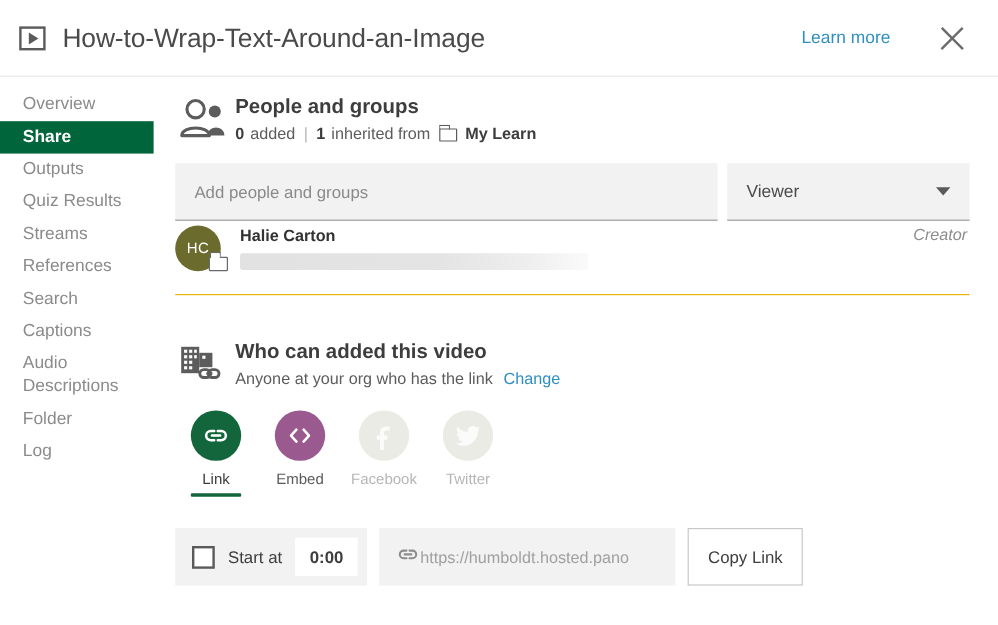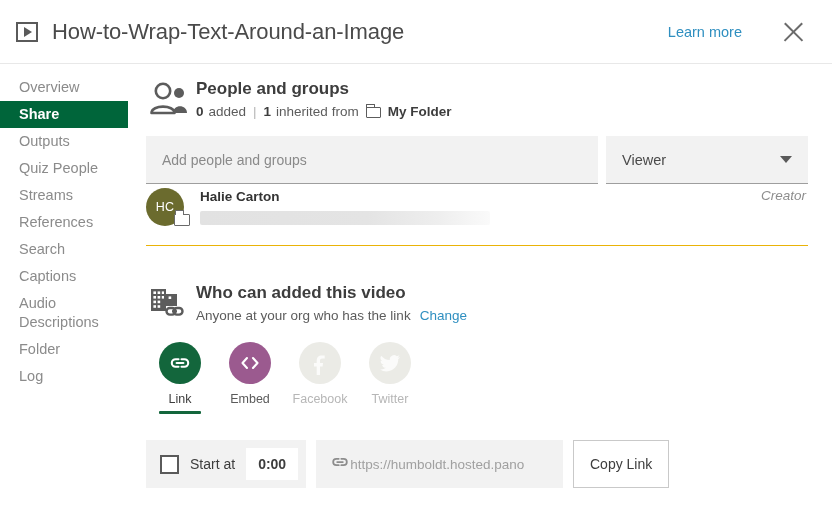--- a/index.html
+++ b/index.html
@@ -411,21 +411,21 @@
     <span class="learn-more">Learn more</span>
     <span class="close-btn"></span>
   </div>
 
   <div class="body-wrap">
 
     <div class="sidebar">
       <div class="nav-item">Overview</div>
       <div class="nav-item active">Share</div>
       <div class="nav-item">Outputs</div>
-      <div class="nav-item">Quiz People</div>
+      <div class="nav-item">Quiz Results</div>
       <div class="nav-item">Streams</div>
       <div class="nav-item">References</div>
       <div class="nav-item">Search</div>
       <div class="nav-item">Captions</div>
       <div class="nav-item">Audio
 Descriptions</div>
       <div class="nav-item">Folder</div>
       <div class="nav-item">Log</div>
     </div>
 
@@ -442,21 +442,21 @@
         </div>
         <div class="section-text">
           <div class="section-title">People and groups</div>
           <div class="section-sub">
             <b>0</b>
             <span>added</span>
             <span class="pipe">|</span>
             <b>1</b>
             <span>inherited from</span>
             <span class="folder-glyph"></span>
-            <b>My Folder</b>
+            <b>My Learn</b>
           </div>
         </div>
       </div>
 
       <div class="add-row">
         <input class="add-input" type="text" placeholder="Add people and groups" style="">
         <div class="role-select">
           <span>Viewer</span>
           <span class="caret"></span>
         </div>

